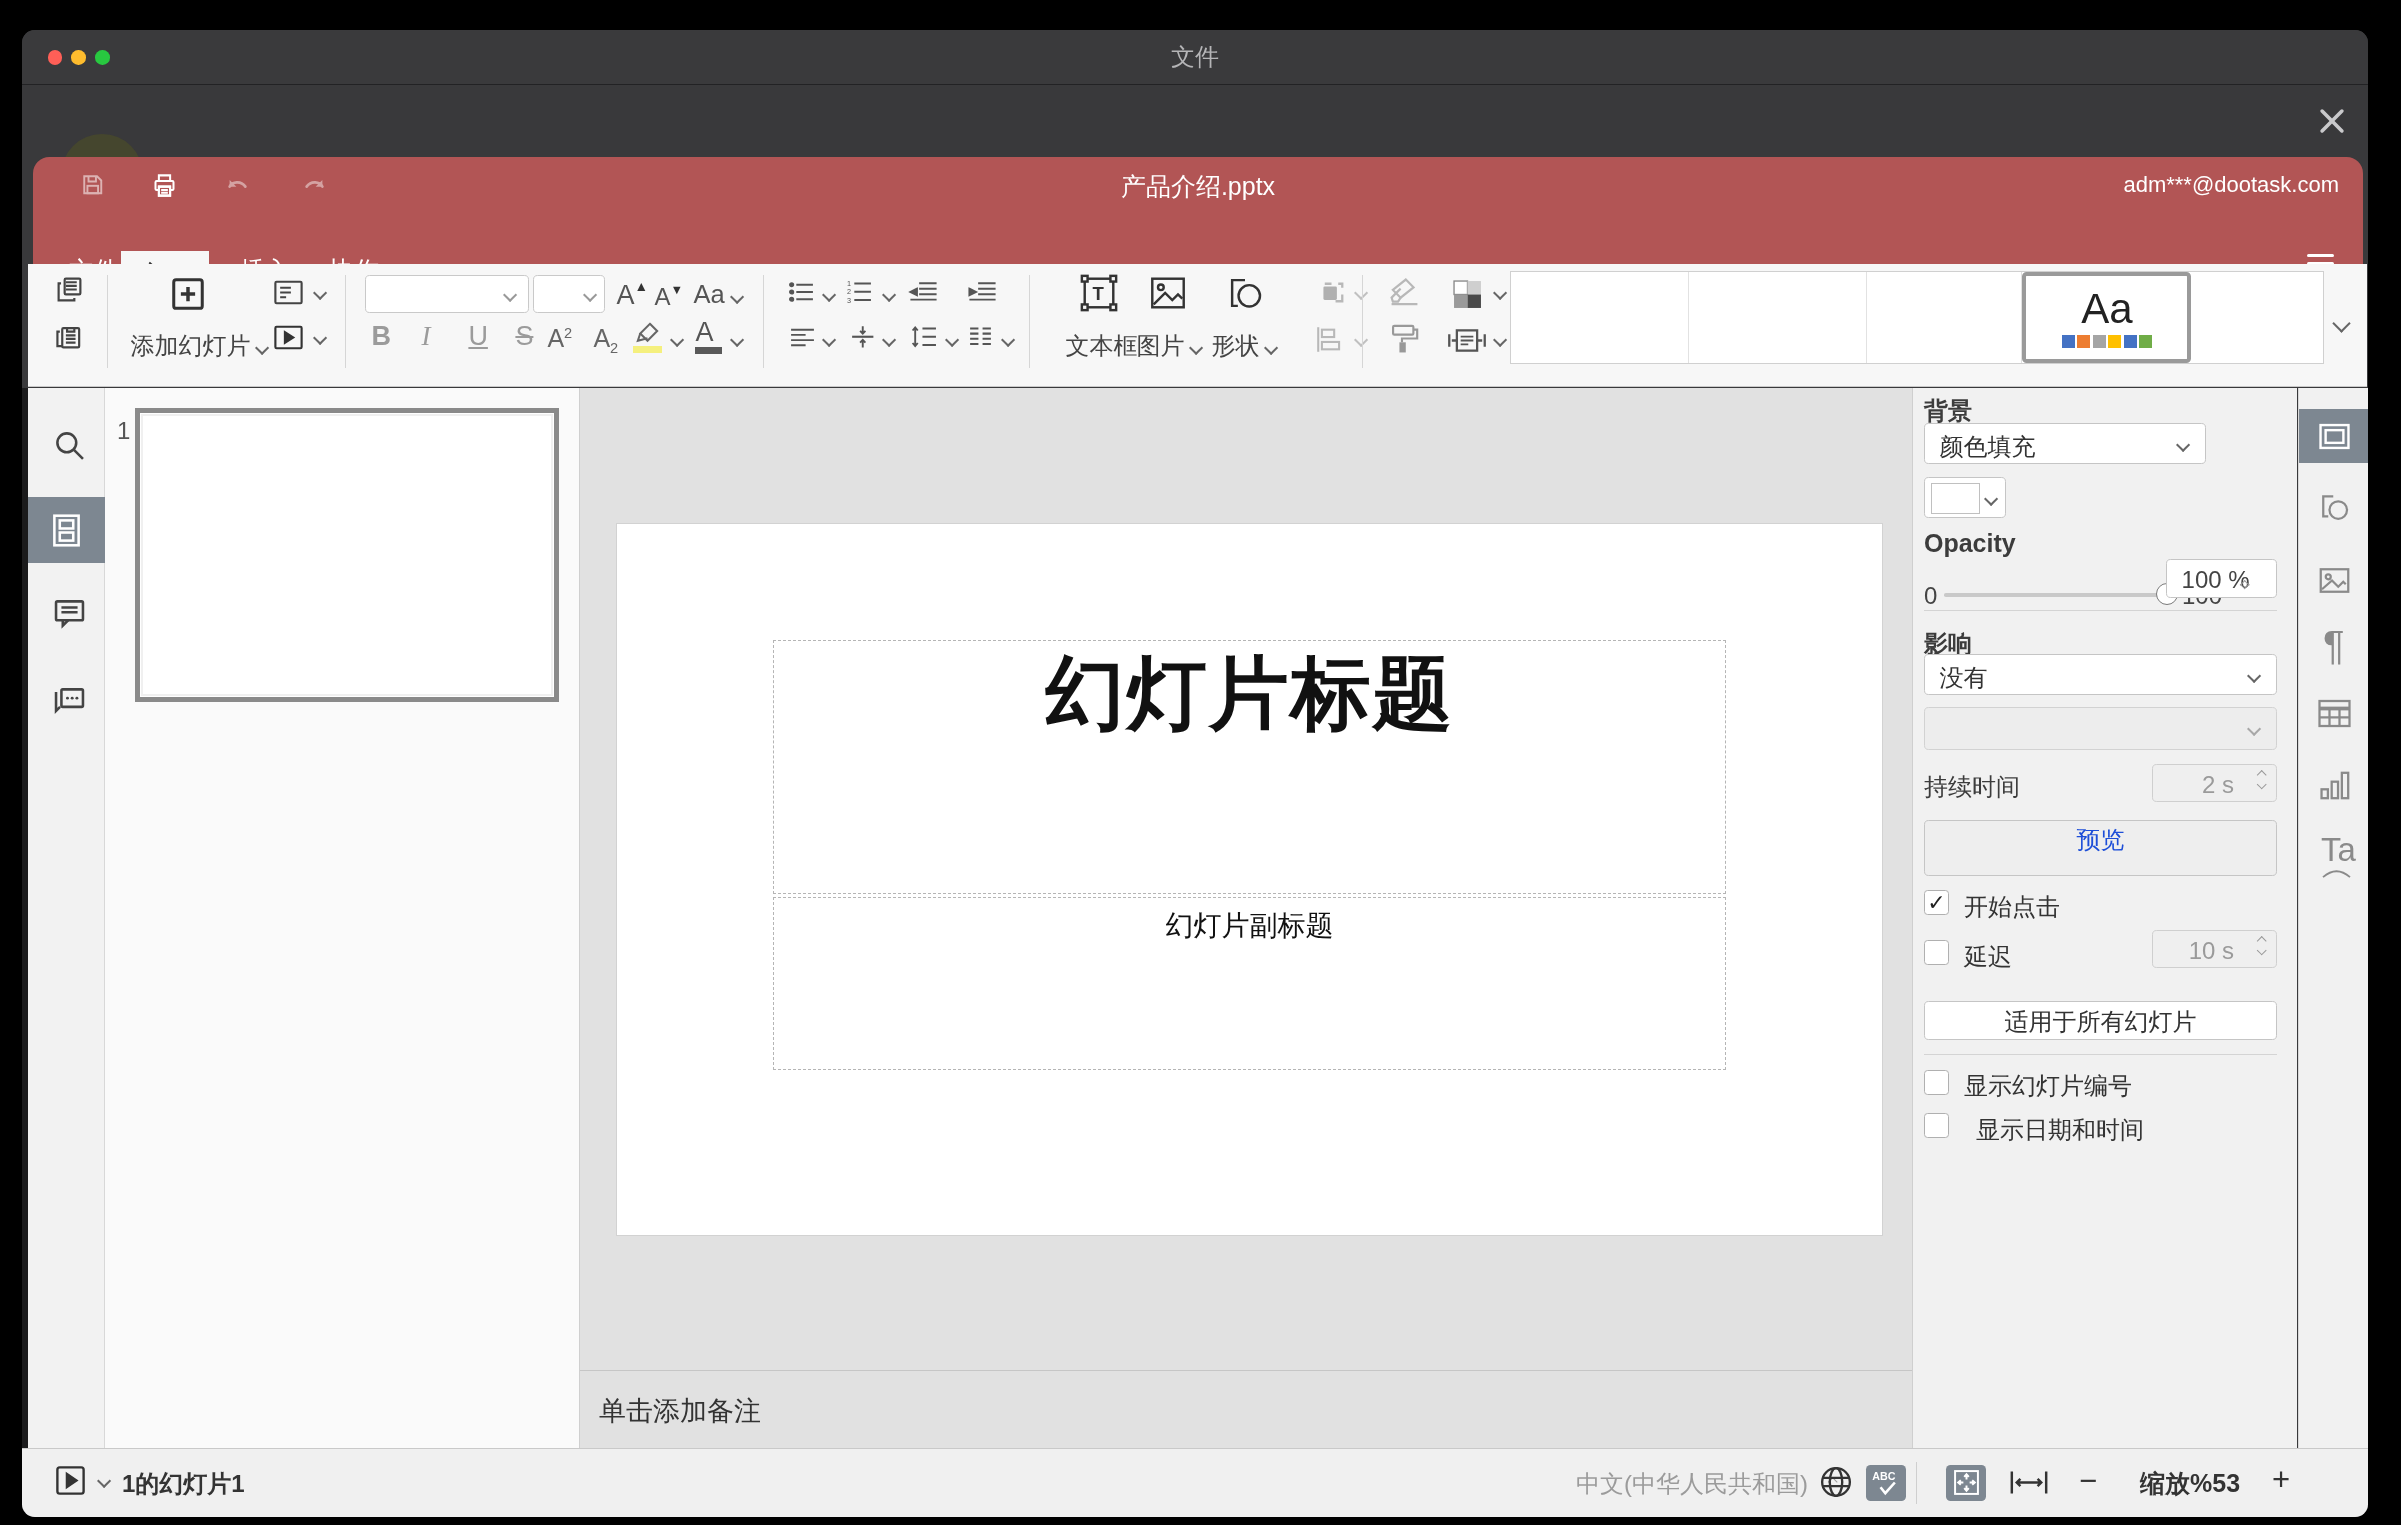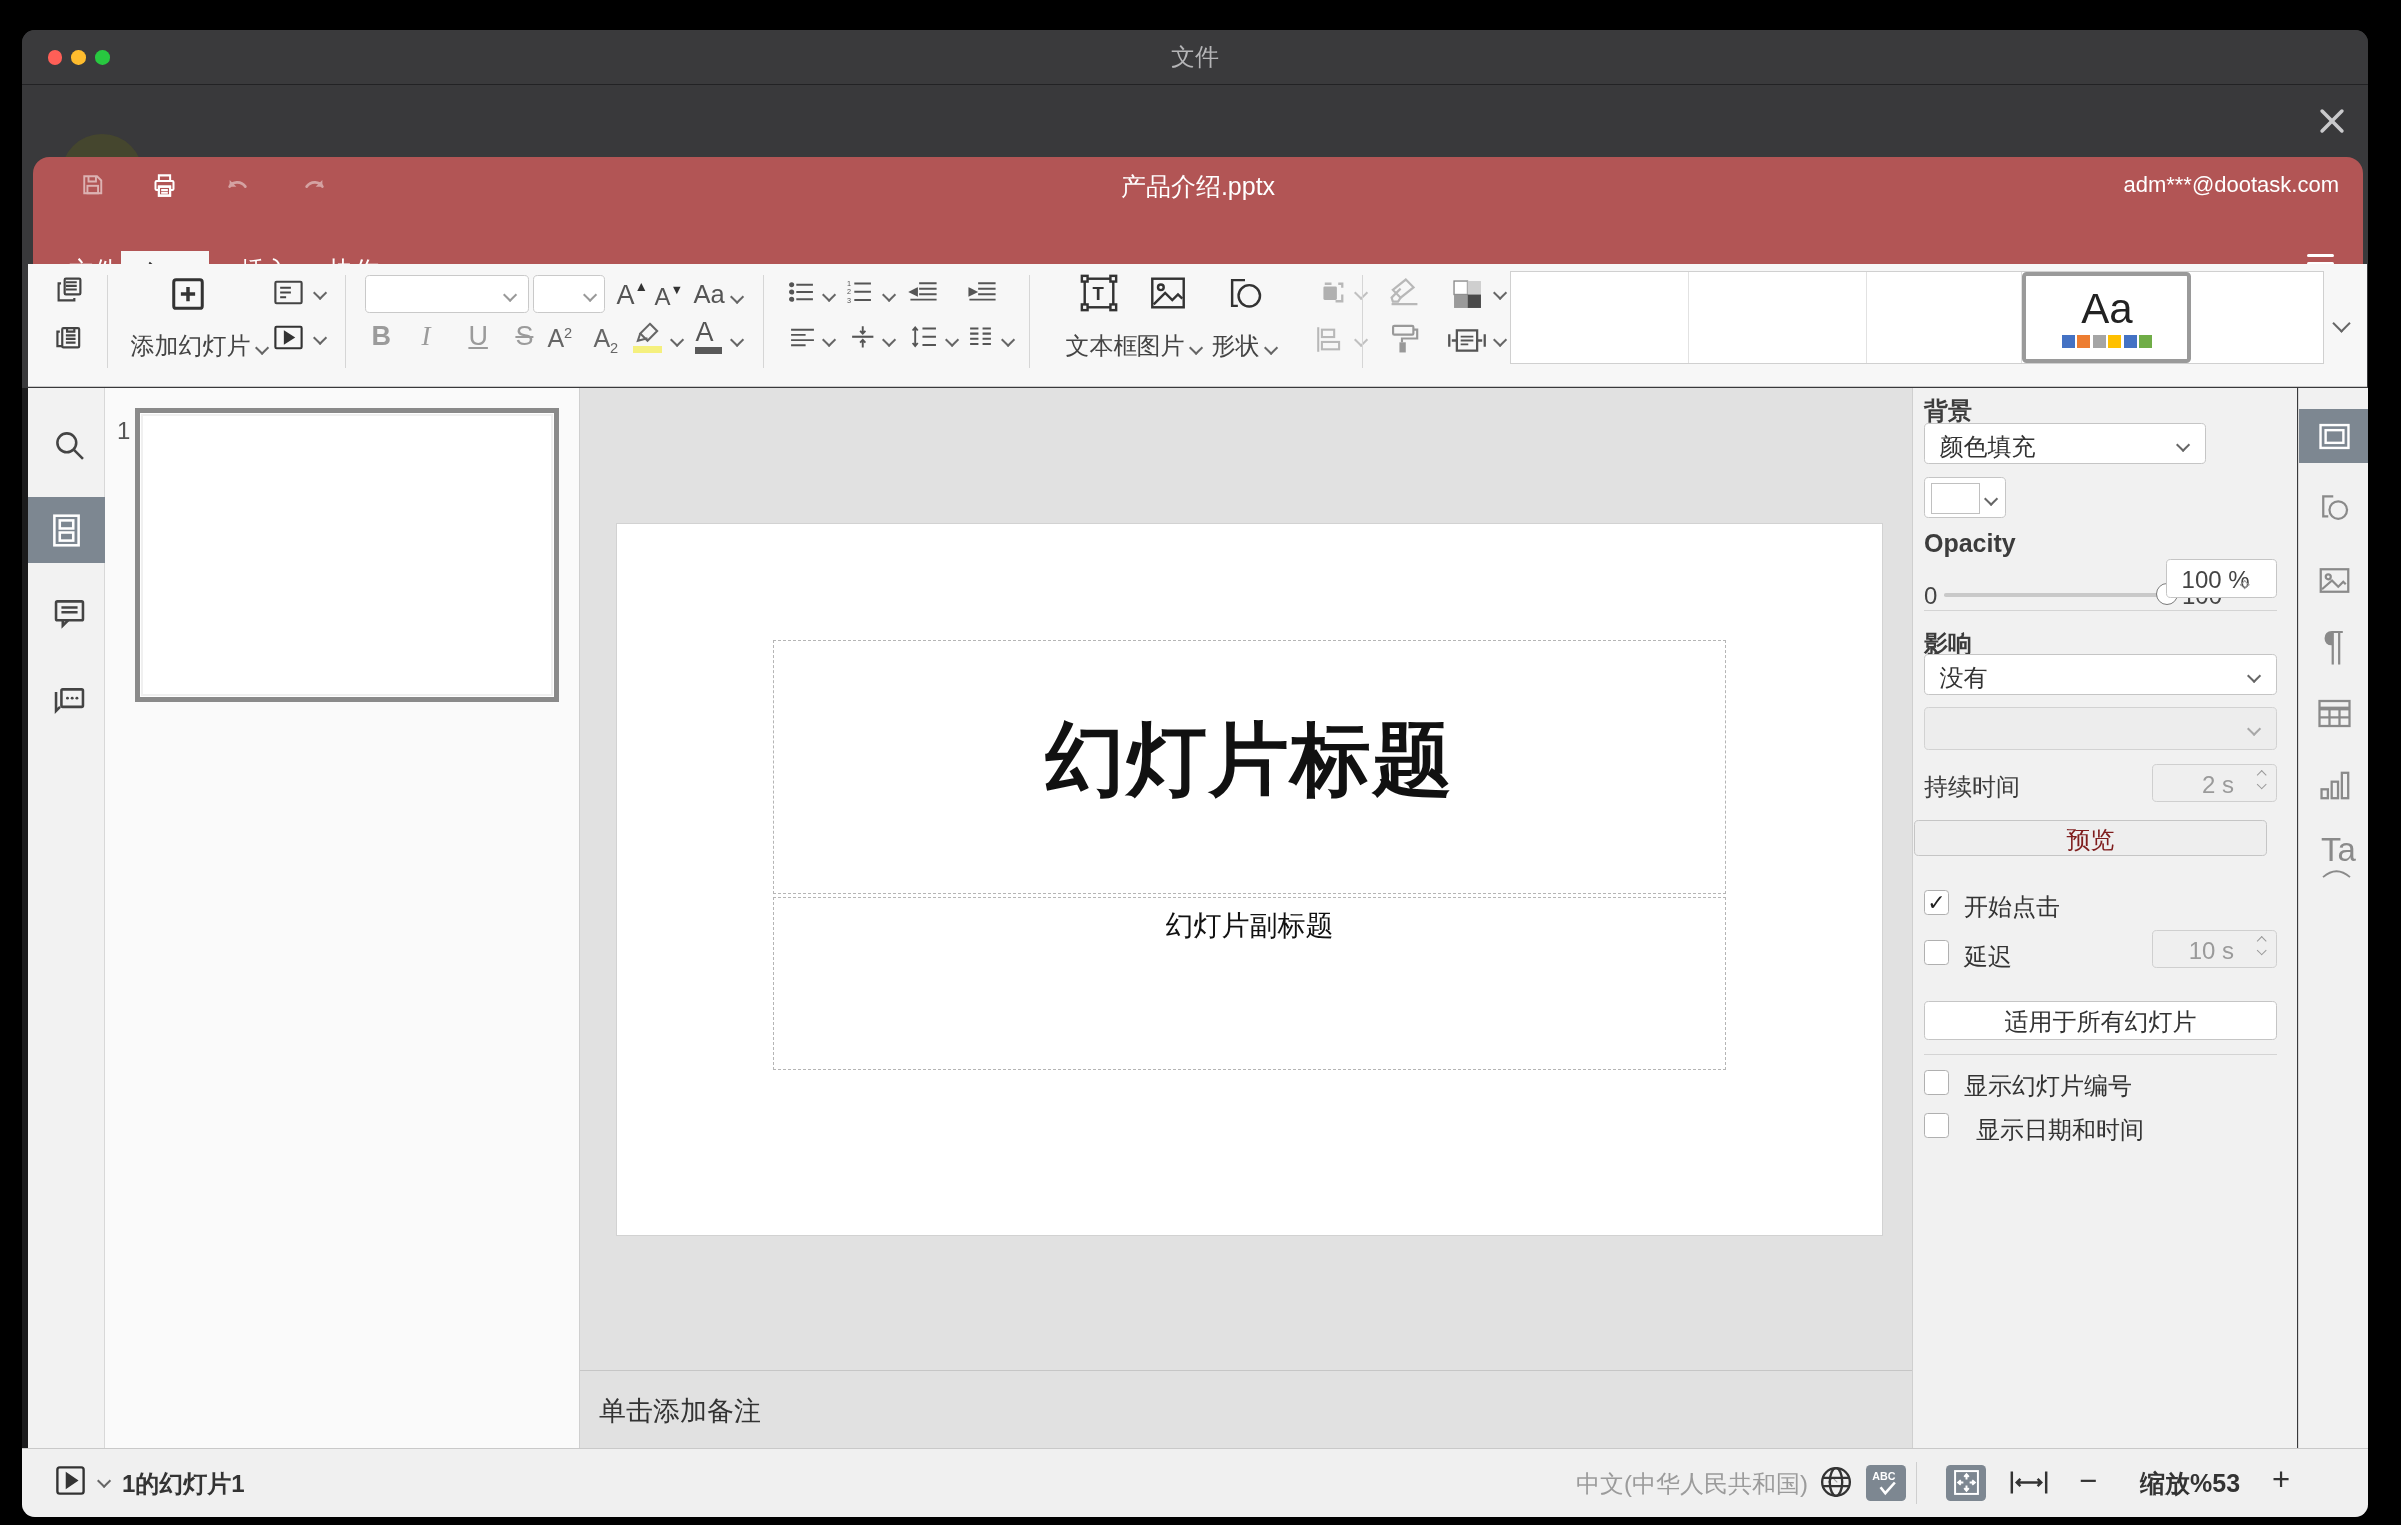--- a/index.html
+++ b/index.html
@@ -43,21 +43,21 @@
   .lsidebar{left:6.4px;top:358px;width:77px;height:1060px;background:#f2f2f2;border-right:0.9px solid #d8d8d8;box-sizing:border-box;}
   .chip{background:#7d8791;}
   .lstrip-dark{left:0;top:358px;width:6.4px;height:1130px;background:#1b1b1c;}
   
   .spanel{left:83px;top:358px;width:475px;height:1060px;background:#fafafa;border-right:0.9px solid #cfcfcf;box-sizing:border-box;}
   .thumb{left:30px;top:20px;width:414px;height:284px;background:#fff;border:5.5px solid #8a8a8a;outline:2.7px solid #f0f0f0;outline-offset:-8.2px;}
   
   .mainarea{left:558px;top:358px;width:1332px;height:983px;background:#e1e1e1;}
   .slide{left:36px;top:135px;width:1265px;height:711px;background:#fff;border:0.9px solid #d2d2d2;}
   .ph{border:1.8px dashed #b5b5b5;left:156px;width:953px;display:flex;justify-content:center;box-sizing:border-box;}
-  .ph.title{top:116px;height:254px;align-items:center;}
+  .ph.title{top:116px;height:254px;align-items:flex-start;}
   .ph.subtitle{top:373px;height:173px;align-items:flex-start;}
   .ph .t1{font-size:80px;font-weight:600;color:#111;padding-bottom:12.8px;letter-spacing:1.8px;}
   .ph .t2{font-size:28px;font-weight:500;color:#111;padding-top:9px;}
   .notes{left:558px;top:1340px;width:1332px;height:78px;background:#e1e1e1;border-top:0.9px solid #c6c6c6;box-sizing:border-box;}
   .notes .txt{left:19px;top:22px;font-size:27px;color:#333;}
   
   .rpanel{left:1890px;top:358px;width:385px;height:1060px;background:#f1f1f1;border-left:0.9px solid #cfcfcf;box-sizing:border-box;}
   .plabel{font-size:24px;color:#3c3c3c;font-weight:600;}
   .sel{background:#fff;border:1.4px solid #c5c5c5;border-radius:4.6px;box-sizing:border-box;}
   .sel .chv{position:absolute;right:16.4px;top:15.5px;}
@@ -469,21 +469,21 @@
     </div>
 
     <span class="abs" style="left:11px;top:383px;font-size:24px;color:#3c3c3c;font-weight:500;">持续时间</span>
     <div class="abs spinbox" style="left:239px;top:376px;width:125px;height:38px;">
       <span class="val">2 s</span>
       <span class="spin">
           <span class="chv up"></span>
           <span class="chv"></span>
         </span>
     </div>
-    <div class="abs btn" style="left:1px;top:432px;width:353px;height:36px;background:#eee;color:#7f1d1d;line-height:38px;">预览</div>
+    <div class="abs btn" style="left:11px;top:432px;width:353px;height:56px;background:#eee;color:#1d4ed8;line-height:38px;">预览</div>
 
     <div class="abs cb checked" style="left:11px;top:502px;">
         <span class="mark">✓</span>
       </div>
     <span class="abs cblabel" style="left:51px;top:503px;">开始点击</span>
 
     <div class="abs cb" style="left:11px;top:552px;"></div>
     <span class="abs cblabel" style="left:51px;top:553px;">延迟</span>
     <div class="abs spinbox" style="left:239px;top:542px;width:125px;height:38px;">
       <span class="val">10 s</span>

